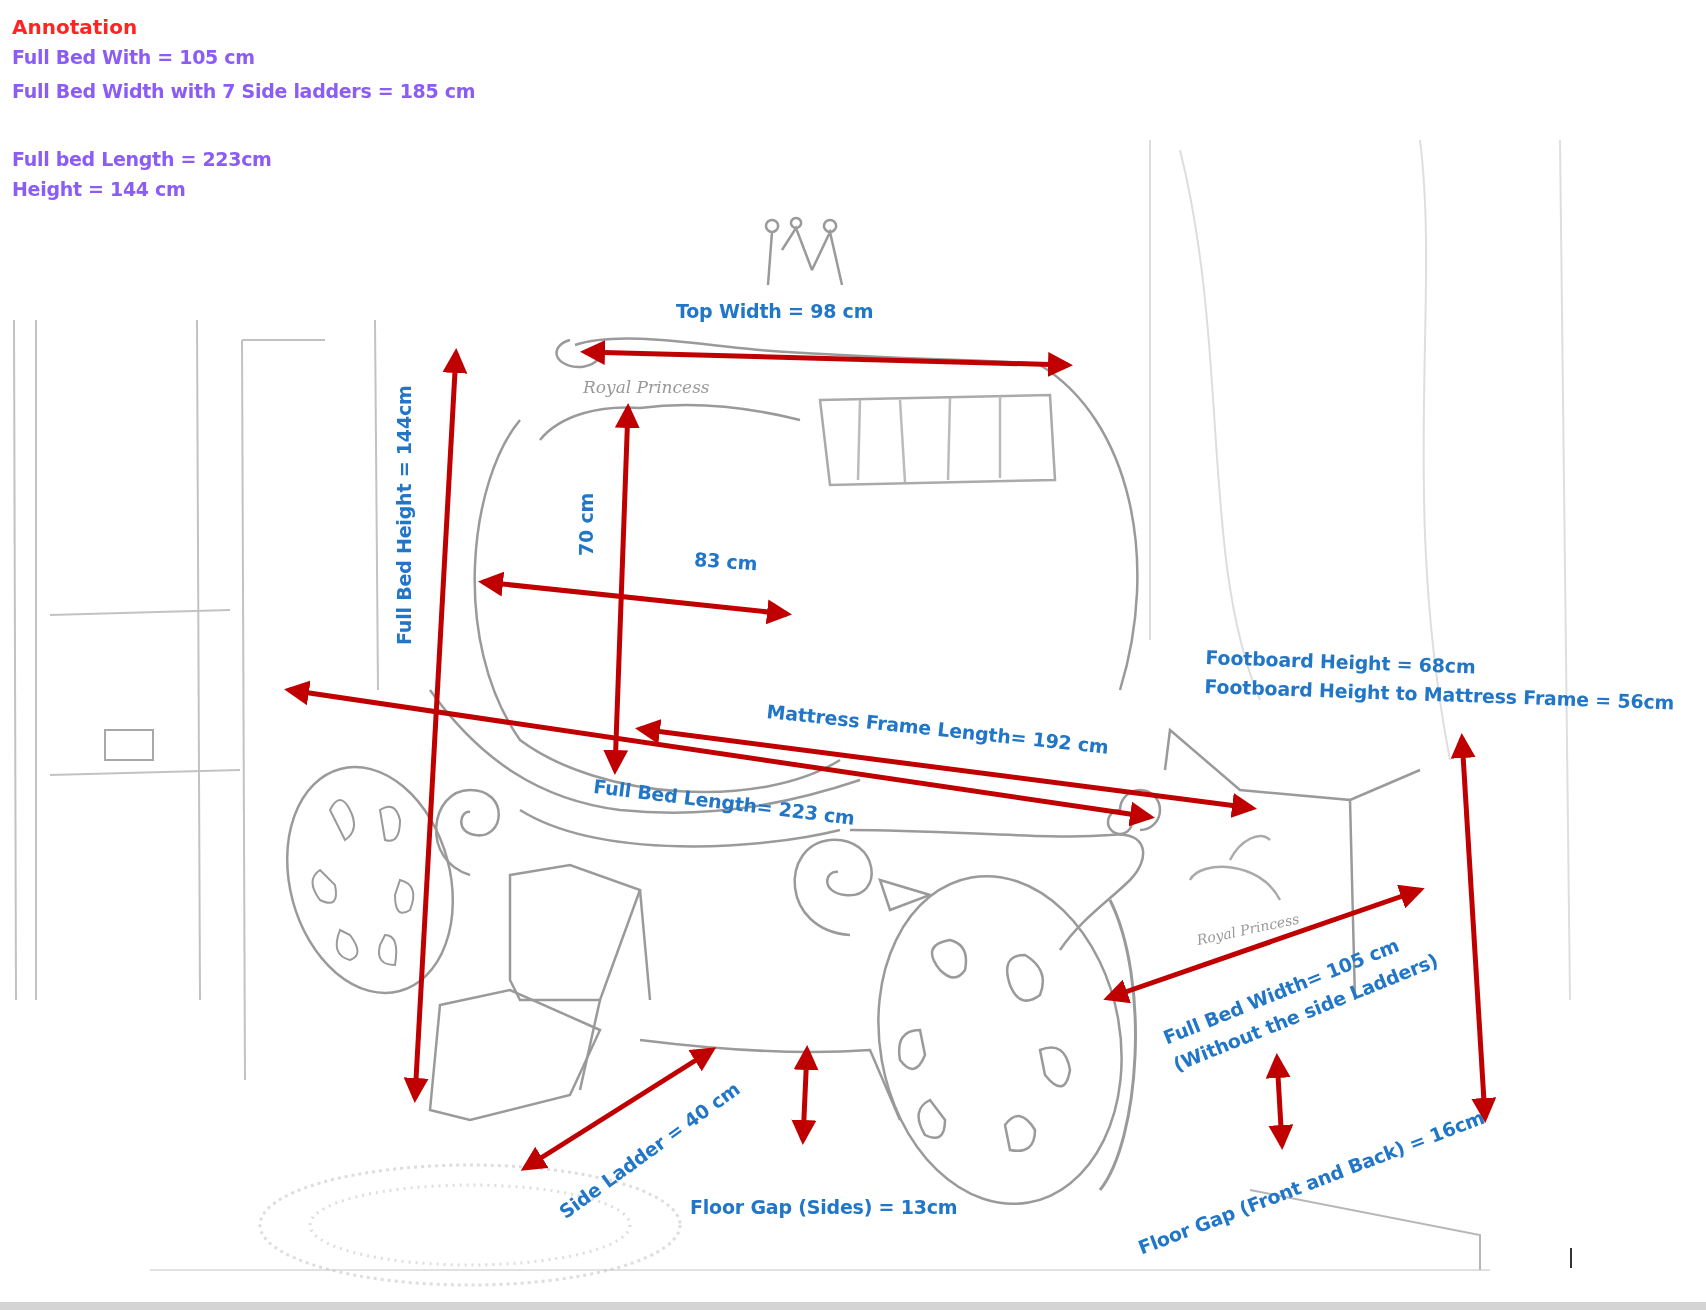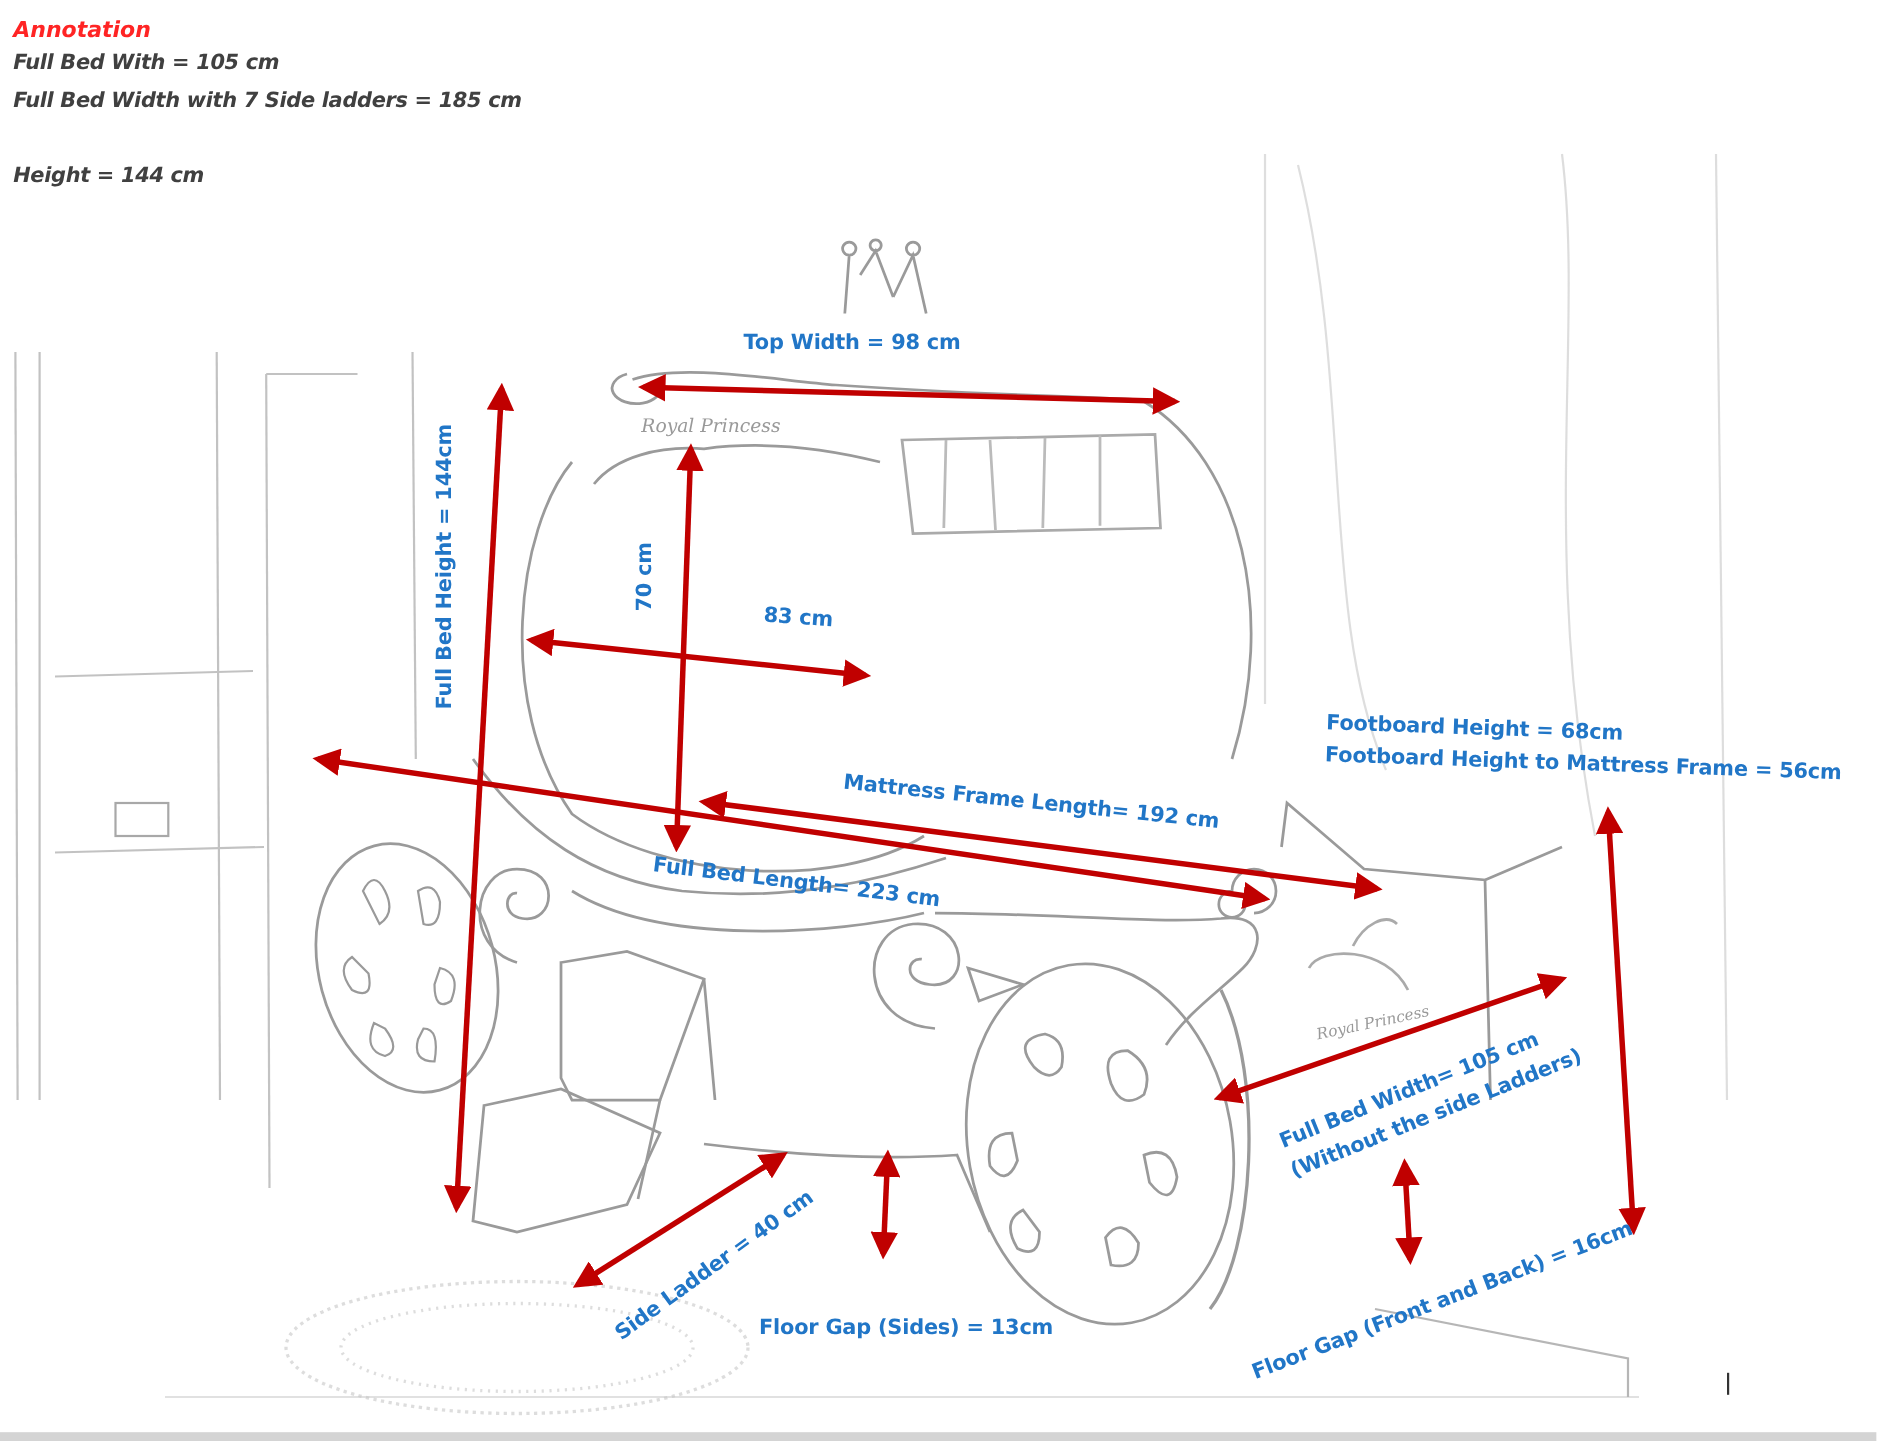--- a/index.html
+++ b/index.html
@@ -1,20 +1,20 @@
 <!DOCTYPE html>
 <html><head>
 <meta charset="utf-8">
 <style>
   html, body { margin: 0; padding: 0; background: #ffffff; }
   body { width: 1706px; height: 1310px; position: relative; overflow: hidden;
          font-family: "DejaVu Sans", "Liberation Sans", sans-serif; }
-  .notes { position: absolute; left: 12px; top: 14px; font-style: italic; }
+  .notes { position: absolute; left: 12px; top: 14px; }
   .note-title { color: #ff2424; font-weight: bold; font-size: 20px; line-height: 26px; }
-  .note-line { color: #404040; font-weight: bold; font-size: 19px; line-height: 34px; white-space: nowrap; letter-spacing: -0.3px; }
+  .note-line { color: #8b5cf6; font-weight: bold; font-size: 19px; line-height: 34px; white-space: nowrap; letter-spacing: -0.3px; }
   .note-gap { height: 36px; }
   .note-line.tight { line-height: 30px; }
   svg.sketch { position: absolute; left: 0; top: 0; }
   .lbl { position: absolute; color: #2176c7; font-weight: bold; font-size: 19px; white-space: nowrap; transform-origin: 0 0; letter-spacing: -0.2px; }
   .bottom-bar { position: absolute; left: 0; right: 0; bottom: 0; height: 8px; background: #d4d4d4; }
   .cursor { position: absolute; left: 1570px; top: 1248px; width: 2px; height: 20px; background: #333; }
 </style>
 </head>
 <body>
 
@@ -107,20 +107,21 @@
     <line x1="807" y1="1050" x2="803" y2="1140"></line>
     <line x1="1277" y1="1058" x2="1282" y2="1145"></line>
   </g>
 </svg>
 
 <div class="notes">
   <div class="note-title">Annotation</div>
   <div class="note-line">Full Bed With = 105 cm</div>
   <div class="note-line">Full Bed Width with 7 Side ladders = 185 cm</div>
   <div class="note-gap"></div>
+  <div class="note-line tight">Full bed Length = 223cm</div>
   <div class="note-line tight">Height = 144 cm</div>
 </div>
 
 <div class="lbl" style="left:676px; top:300px;">Top Width = 98 cm</div>
 <div class="lbl" style="left:393px; top:645px; transform: rotate(-90deg);">Full Bed Height = 144cm</div>
 <div class="lbl" style="left:575px; top:556px; transform: rotate(-90deg);">70 cm</div>
 <div class="lbl" style="left:695px; top:548px; transform: rotate(4deg);">83 cm</div>
 <div class="lbl" style="left:768px; top:700px; transform: rotate(6deg);">Mattress  Frame  Length=  192  cm</div>
 <div class="lbl" style="left:595px; top:775px; transform: rotate(7deg);">Full  Bed  Length=  223  cm</div>
 <div class="lbl" style="left:1206px; top:646px; transform: rotate(2deg);">Footboard  Height = 68cm</div>

